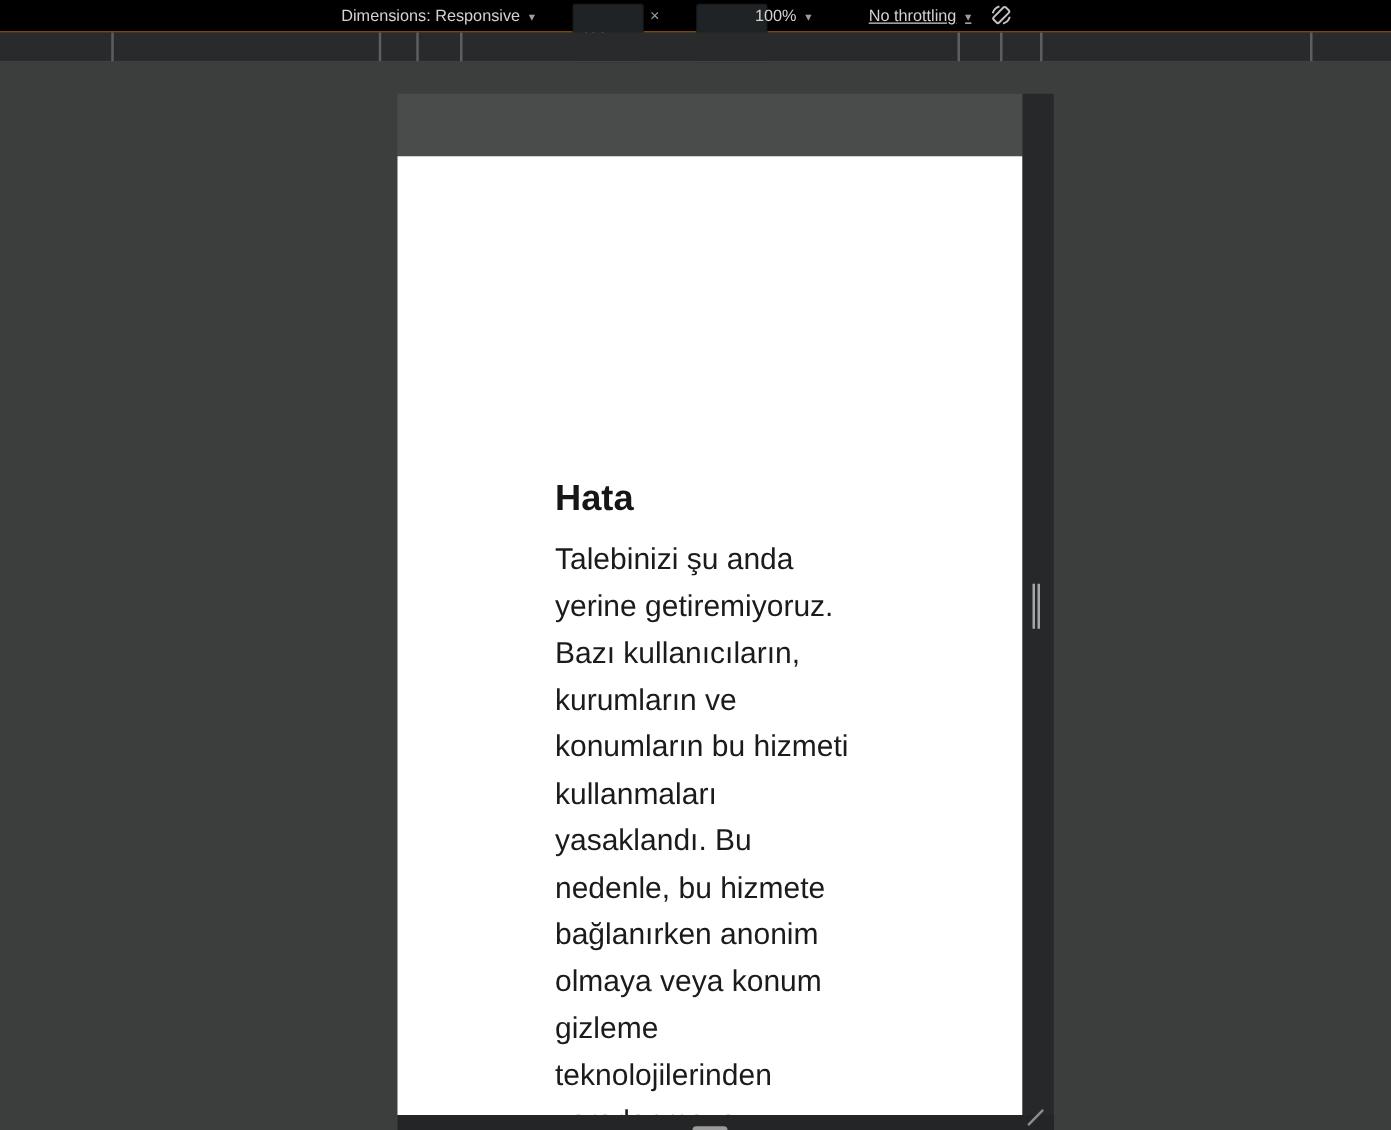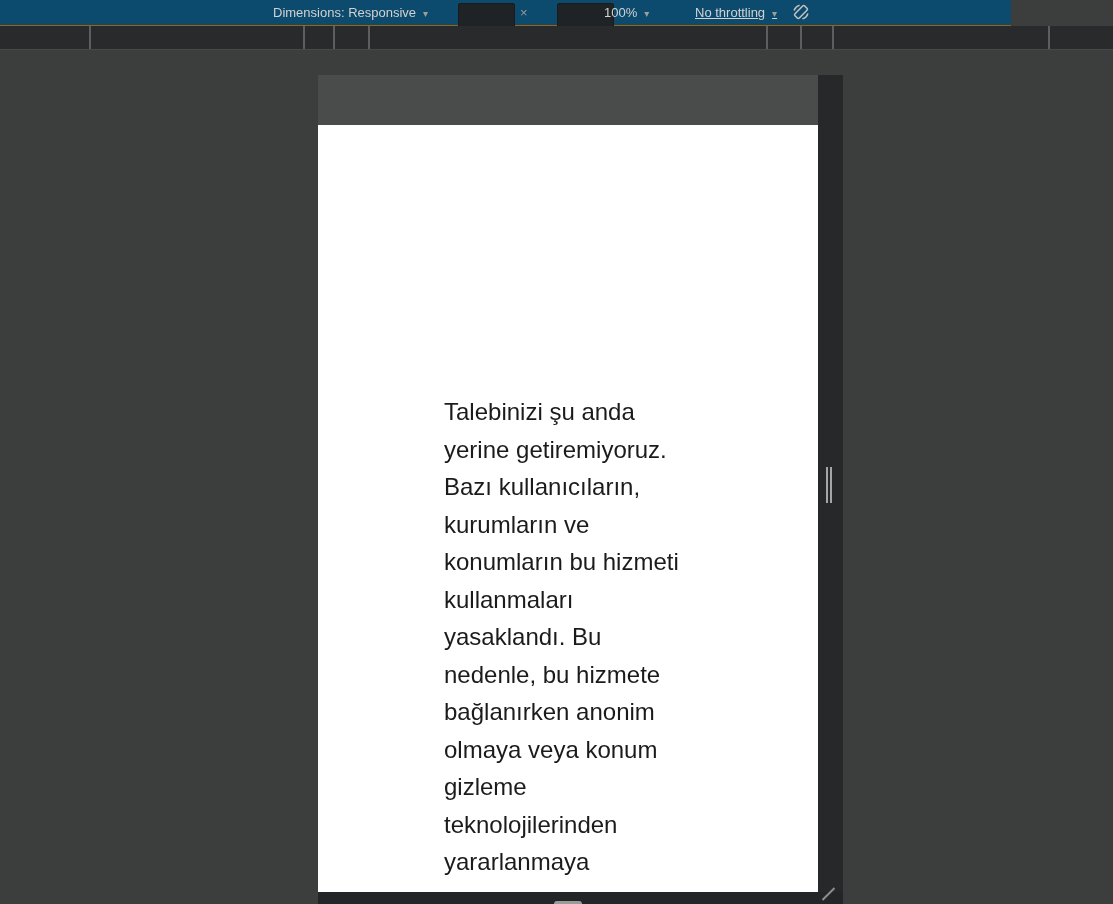--- a/index.html
+++ b/index.html
@@ -4,22 +4,22 @@
 <style>
   html, body { margin: 0; padding: 0; }
   body {
     width: 1113px; height: 904px; overflow: hidden; position: relative;
     background: #3c3e3e;
     font-family: "Liberation Sans", sans-serif;
   }
 
   
   .toolbar {
-    position: absolute; left: 0; top: 0; width: 1011px; height: 25px;
-    background: #0c4a6e; border-bottom: 1px solid #a16207;
+    position: absolute; left: 0; top: 0; width: 1113px; height: 25px;
+    background: #000000; border-bottom: 1px solid #a16207;
     color: #d2d2d2; font-size: 13px;
   }
   .tb-item { position: absolute; top: 0; height: 25px; line-height: 25px; cursor: pointer; white-space: nowrap; }
   .caret { color: #9e9e9e; font-size: 10px; margin-left: 7px; }
   .dim-drop   { left: 273px; }
   .zoom-drop  { left: 604px; text-align: right; }
   .throt-drop { left: 695px; text-decoration: underline; }
   .size-input {
     position: absolute; top: 3px; width: 45px; height: 15px;
     background: #202326; border: 1px solid #191b1c; border-radius: 2px;
@@ -123,20 +123,21 @@
   <div class="mq-div" style="left:832px"></div>
   <div class="mq-div" style="left:1048px"></div>
 </div>
 
 <div class="canvas">
 
   <div class="device">
     <div class="page-header"></div>
     <div class="page">
       <div class="error-content">
+        <h1>Hata</h1>
         <p>Talebinizi şu anda
 yerine getiremiyoruz.
 Bazı kullanıcıların,
 kurumların ve
 konumların bu hizmeti
 kullanmaları
 yasaklandı. Bu
 nedenle, bu hizmete
 bağlanırken anonim
 olmaya veya konum

